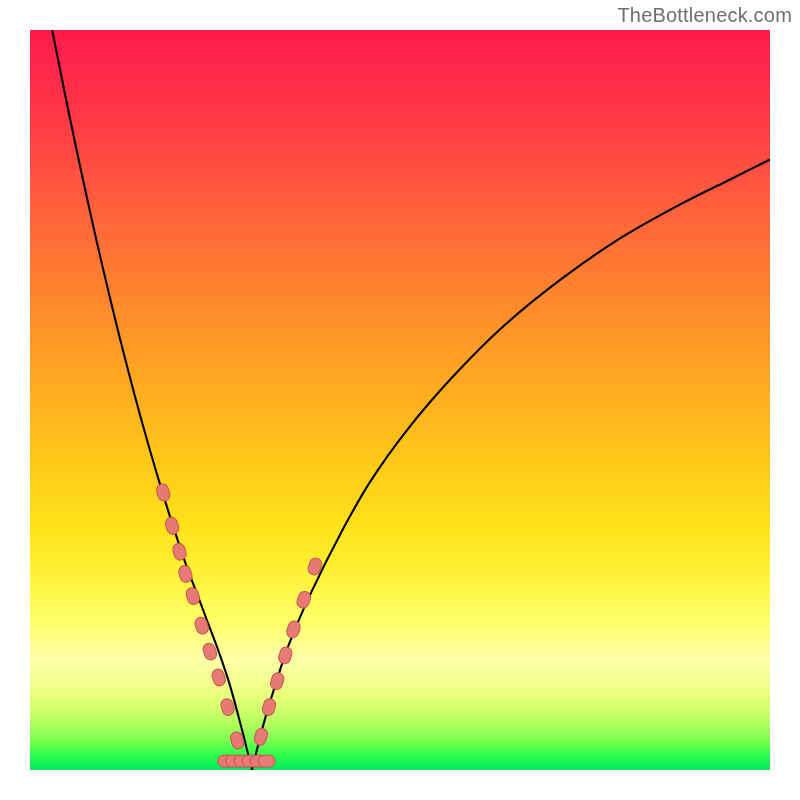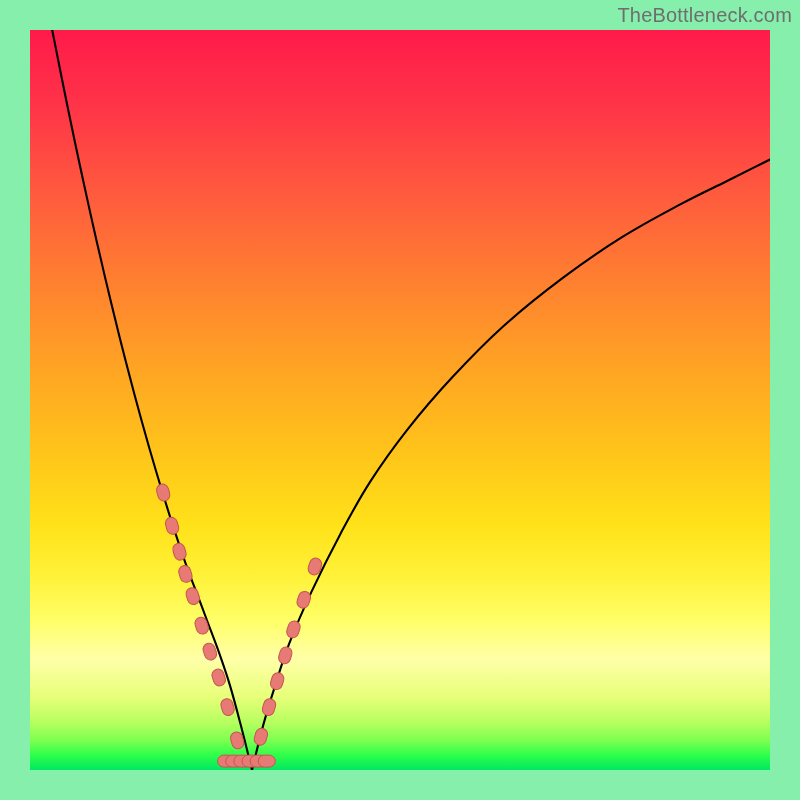--- a/index.html
+++ b/index.html
@@ -8,21 +8,21 @@
     width: 800px;
     height: 800px;
     overflow: hidden;
     font-family: Arial, Helvetica, sans-serif;
     background: #000;
   }
   .frame {
     position: relative;
     width: 800px;
     height: 800px;
-    background: #86efac;
+    background: #ffffff;
   }
   .plot-area {
     position: absolute;
     left: 30px;
     top: 30px;
     width: 740px;
     height: 740px;
     overflow: hidden;
   }
   .grad {

